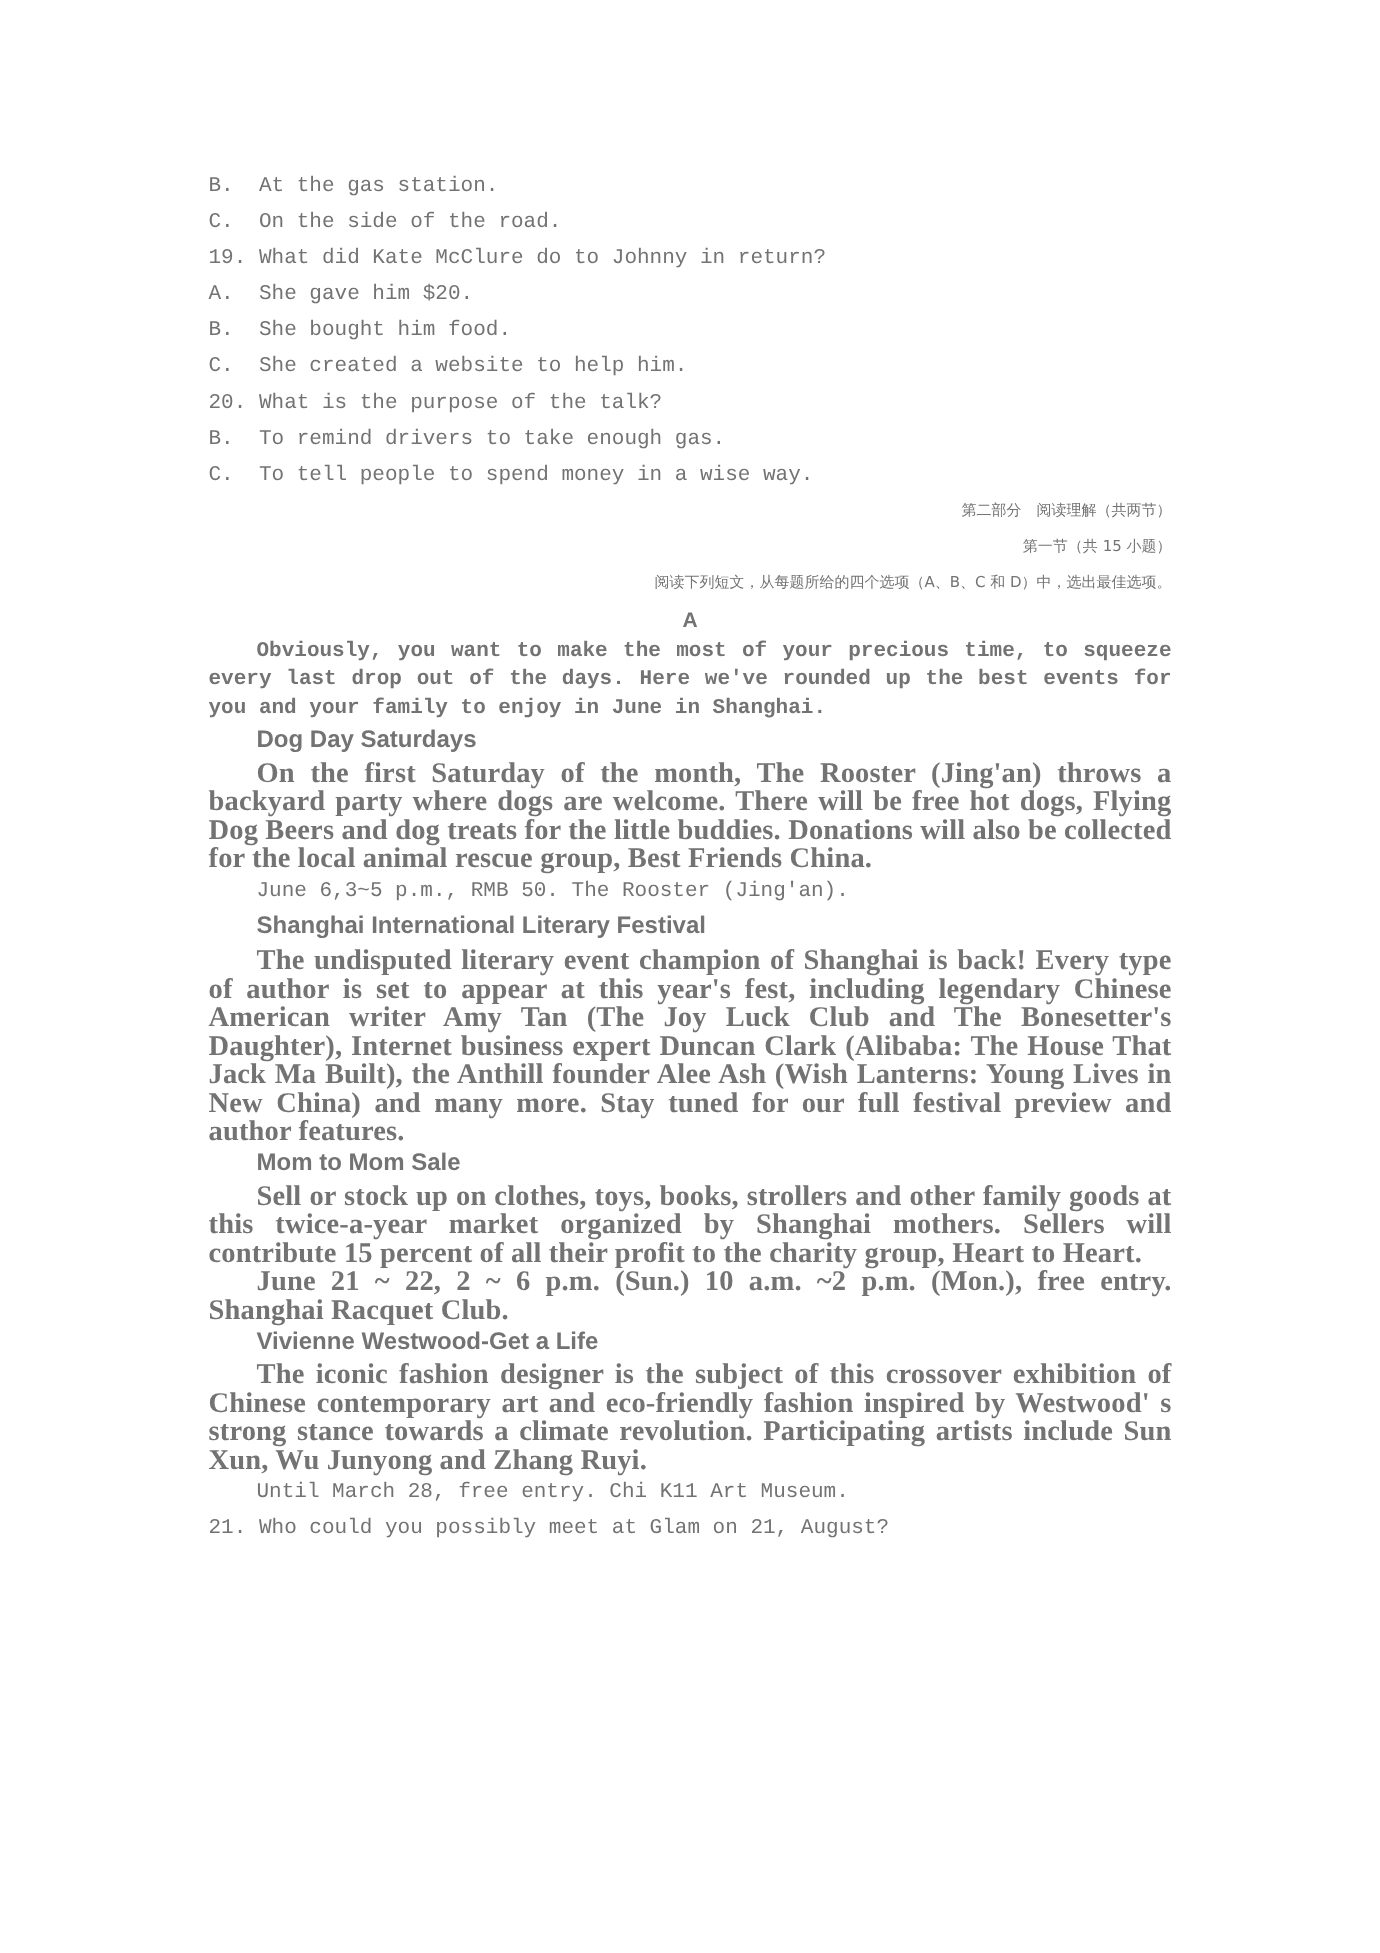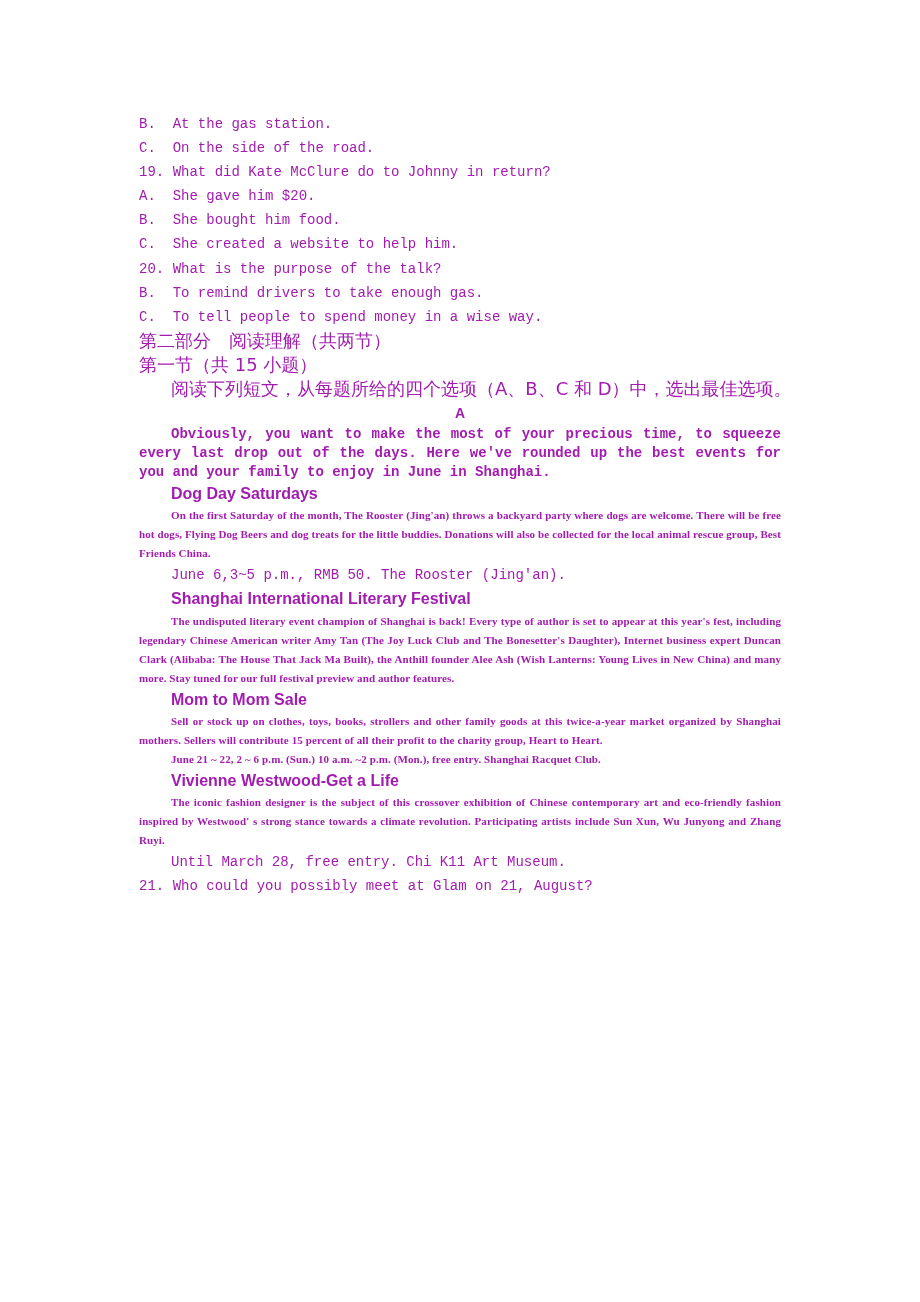--- a/index.html
+++ b/index.html
@@ -1,28 +1,28 @@
 <!DOCTYPE html>
 <html><head>
 <meta charset="utf-8">
 <style>
   html, body { margin: 0; padding: 0; background: #ffffff; }
   body { width: 920px; height: 1302px; position: relative; overflow: hidden; }
   .page {
     position: absolute; left: 139px; top: 112px; width: 642px;
     font-family: "Liberation Mono", "DejaVu Sans Mono", monospace;
-    font-size: 14px; color: #a21caf; line-height: 24.1px;
+    font-size: 14px; color: #737373; line-height: 24.1px;
   }
   .line { white-space: pre; height: 24.1px; overflow: visible; }
   .indent { padding-left: 32px; }
   .para { text-align: justify; line-height: 19px; font-weight: bold; }
   .para.first { text-indent: 32px; }
-  .narrow { font-family: "Liberation Serif", "DejaVu Serif", serif; font-size: 11px; letter-spacing: 0.1px; }
+  .narrow { font-family: "Liberation Serif", "DejaVu Serif", serif; font-size: 19px; letter-spacing: 0.1px; }
   .heading { font-family: "Liberation Sans", "DejaVu Sans", sans-serif; font-weight: bold; font-size: 16px; padding-left: 32px; white-space: pre; height: 24.1px; }
-  .cn { font-family: "DejaVu Sans", sans-serif; font-size: 18px; }
+  .cn { font-family: "DejaVu Sans", sans-serif; font-size: 10px; text-align: right; }
   .center { text-align: center; font-weight: bold; font-family: "Liberation Sans", sans-serif; }
 </style>
 </head>
 <body>
 
 <div class="page">
 
   <div class="line"><span>B.</span>  <span>At the gas station.</span></div>
   <div class="line"><span>C.</span>  <span>On the side of the road.</span></div>
 

